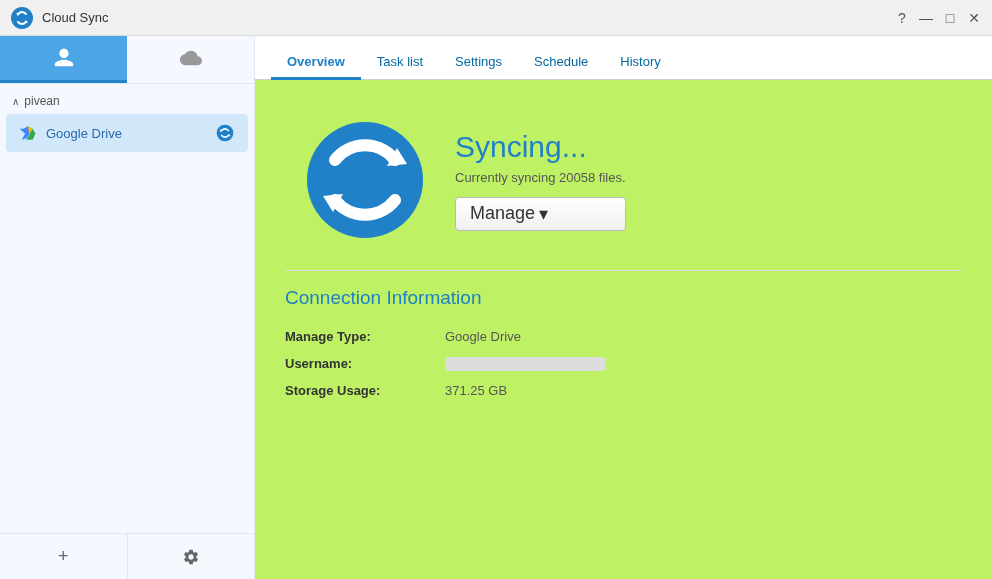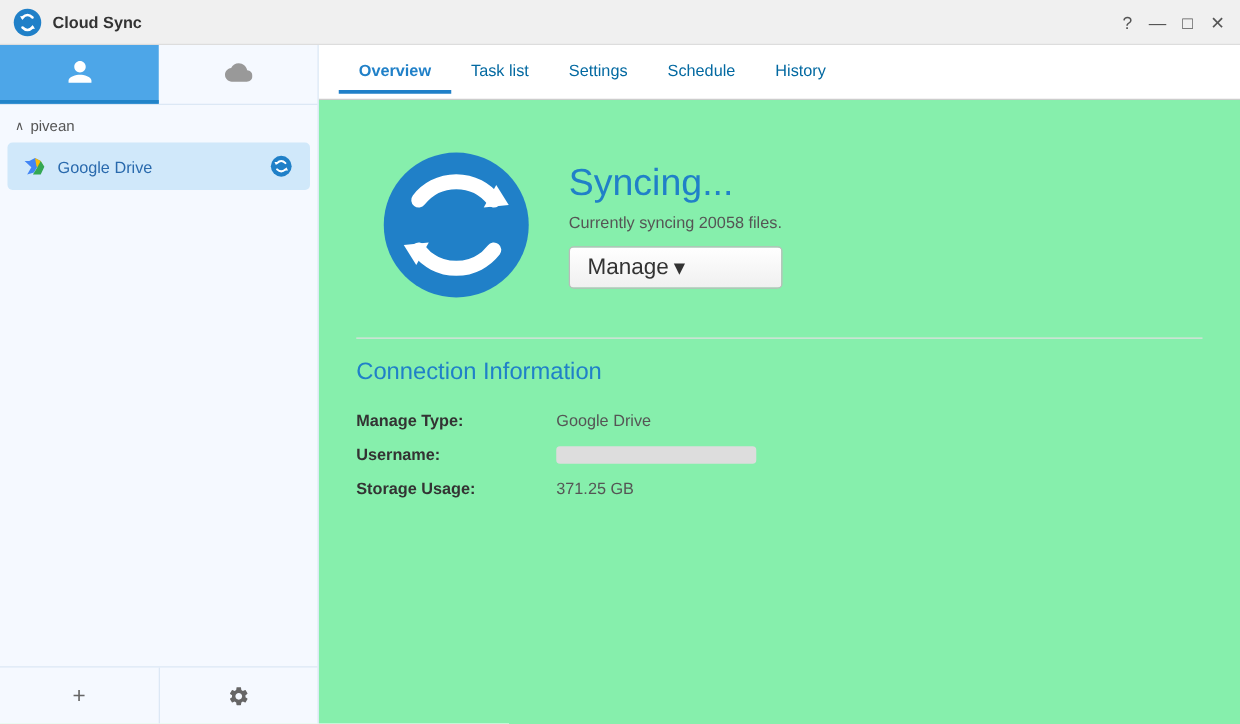--- a/index.html
+++ b/index.html
@@ -30,21 +30,21 @@
       align-items: center;
       gap: 8px;
     }
     .app-icon {
       width: 24px;
       height: 24px;
     }
     .title-bar-title {
       font-size: 13px;
       color: #333;
-      font-weight: 700;
+      font-weight: 400;
       text-align: center;
     }
     .title-bar-controls {
       display: flex;
       align-items: center;
       gap: 8px;
     }
     .title-btn {
       width: 16px;
       height: 16px;
@@ -161,23 +161,23 @@
     .content-area {
       flex: 1;
       display: flex;
       flex-direction: column;
       overflow: hidden;
     }
 
     
     .tab-bar {
       display: flex;
-      align-items: center;
+      align-items: flex-end;
       border-bottom: 1px solid #ccc;
-      padding: 11px 16px;
+      padding: 0 16px;
       height: 44px;
       flex-shrink: 0;
       background: #fff;
     }
     .tab {
       padding: 8px 16px;
       cursor: pointer;
       color: #0369a1;
       font-size: 13px;
       border-bottom: 3px solid transparent;
@@ -187,21 +187,21 @@
       color: #2080c8;
       border-bottom: 3px solid #2080c8;
       font-weight: 600;
     }
 
     
     .content-body {
       flex: 1;
       padding: 20px 30px;
       overflow-y: auto;
-      background: #86efac;
+      background: #bef264;
     }
 
     
     .sync-status-area {
       display: flex;
       align-items: center;
       gap: 30px;
       padding: 20px 0 30px 20px;
     }
 

